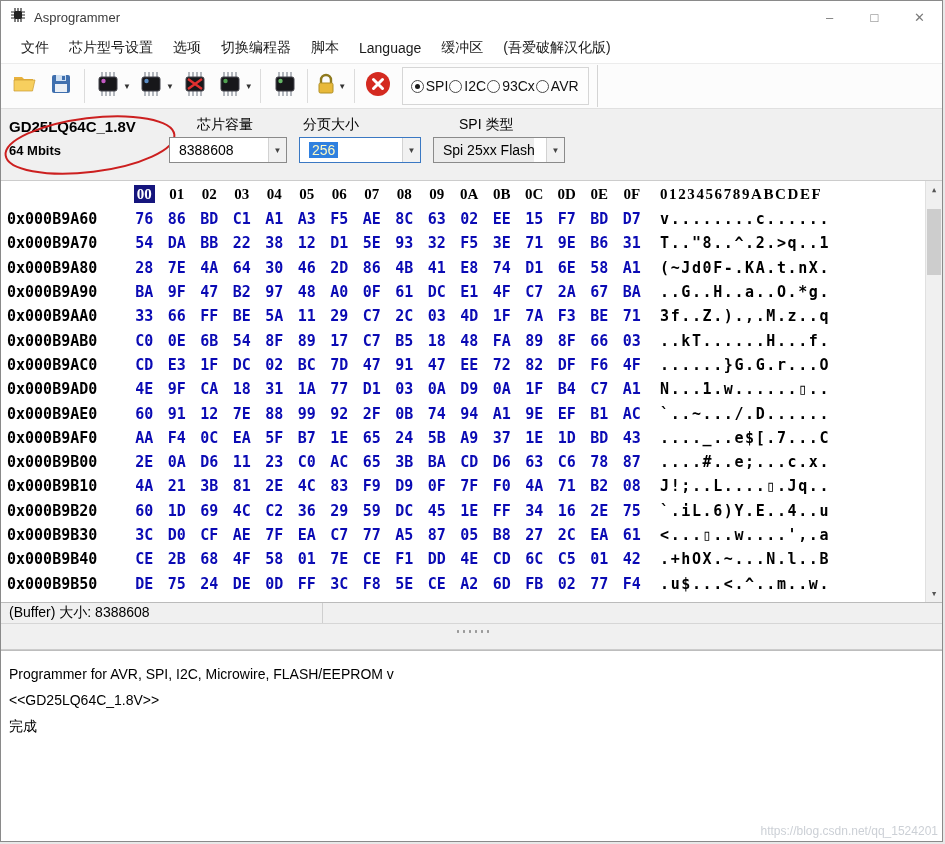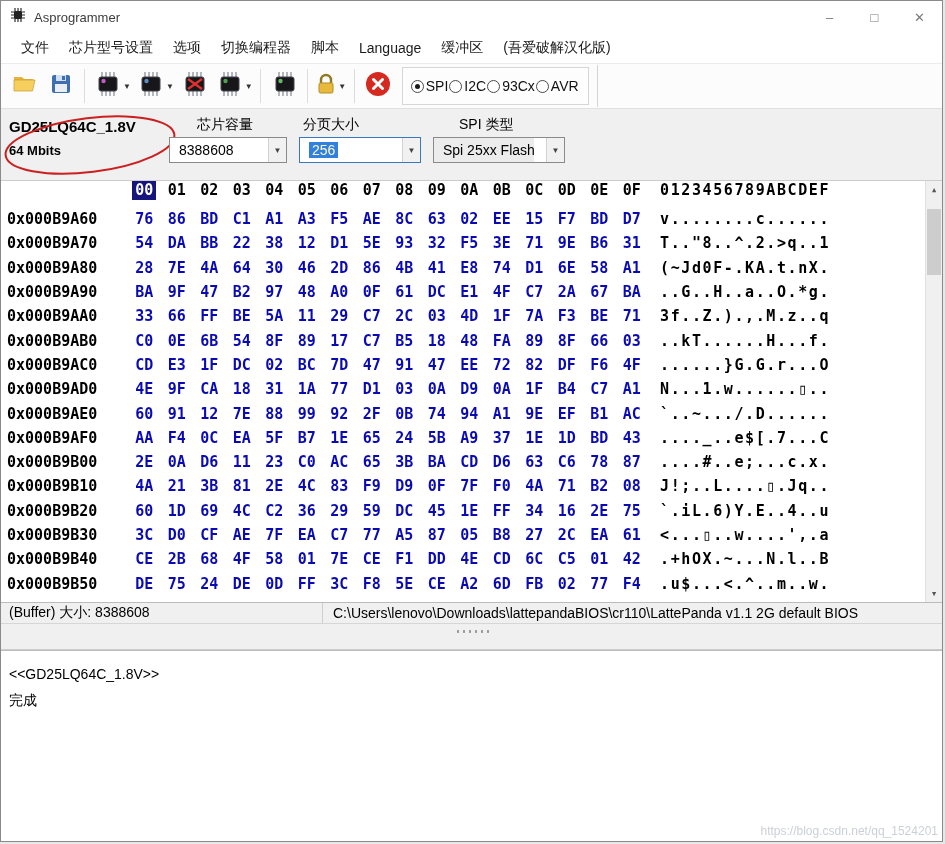--- a/index.html
+++ b/index.html
@@ -41,21 +41,21 @@
   .combo-page { left:298px; width:122px; border-color:#3a78c3; }
   .combo-spi { left:432px; width:132px;gap:12px; }
   .combo .val { flex:1; display:flex; align-items:center; padding:0 9px; overflow:hidden; white-space:nowrap; }
   .combo-spi .val { background:#ececec; }
   .combo .arrow-btn { width:18px; background:#f1f1f1; border-left:1px solid #d2d2d2; display:flex; align-items:center; justify-content:center; font-size:8px; color:#444; flex:0 0 auto; }
   .hl { background:var(--sel-color,#2f80e0); color:#fef9c3; padding:0 3px; }
   
   .hex-area { height:422px; position:relative; background:#fff; overflow:hidden;
               font-family:"DejaVu Sans Mono","Liberation Mono",monospace; font-weight:bold; font-size:15px;
               border-bottom:1px solid #bbbbbb; flex:0 0 auto; }
-  .hex-header-row { height:26px; display:flex; color:#000; }
+  .hex-header-row { height:26px; display:flex; align-items:center; color:#000;font-family:Liberation Serif, serif; }
   .addr-col { width:127px; flex:0 0 auto; }
   .byte-cell { width:32.5px; text-align:center; flex:0 0 auto; }
   .byte-cell .sel { background:#15157d; color:#fff; padding:1px 3px; }
   .ascii-col { margin-left:12px; letter-spacing:1.6px; white-space:pre; }
   .hex-row { height:24.3px; display:flex; align-items:center; }
   .addr { width:127px; padding-left:6px; color:#000; flex:0 0 auto; }
   .byte { width:32.5px; text-align:center; color:var(--byte-color,#0a0ab4); flex:0 0 auto; }
   .ascii { margin-left:12px; letter-spacing:1.6px; color:#000; white-space:pre; }
   .vscroll { position:absolute; top:0; right:0; width:17px; height:100%; background:#f0f0f0; border-left:1px solid #e0e0e0; }
   .vs-arrow { position:absolute; left:0; width:16px; height:17px; display:flex; align-items:center; justify-content:center; font-size:7px; color:#555; }
@@ -605,26 +605,26 @@
       </div>
     <div class="vscroll">
       <div class="vs-arrow up">▲</div>
       <div class="vs-thumb"></div>
       <div class="vs-arrow down">▼</div>
     </div>
   </div>
 
   <div class="statusbar">
     <div class="sb-left">(Buffer) 大小:  8388608</div>
-    <div class="sb-right">C:\Users\lenovo\Downloads\lattepandaBIOS\cr110\LattePanda v1.1 2G default BIOS</div>
   </div>
 
   <div class="splitter">
     <div class="grip"></div>
   </div>
 
   <div class="log">
+    <div class="log-line">Programmer for AVR, SPI, I2C, Microwire, FLASH/EEPROM v</div>
     <div class="log-line">&lt;&lt;GD25LQ64C_1.8V&gt;&gt;</div>
     <div class="log-line">完成</div>
     <div class="watermark">https://blog.csdn.net/qq_1524201</div>
   </div>
 
 </div>
 
 </body></html>

